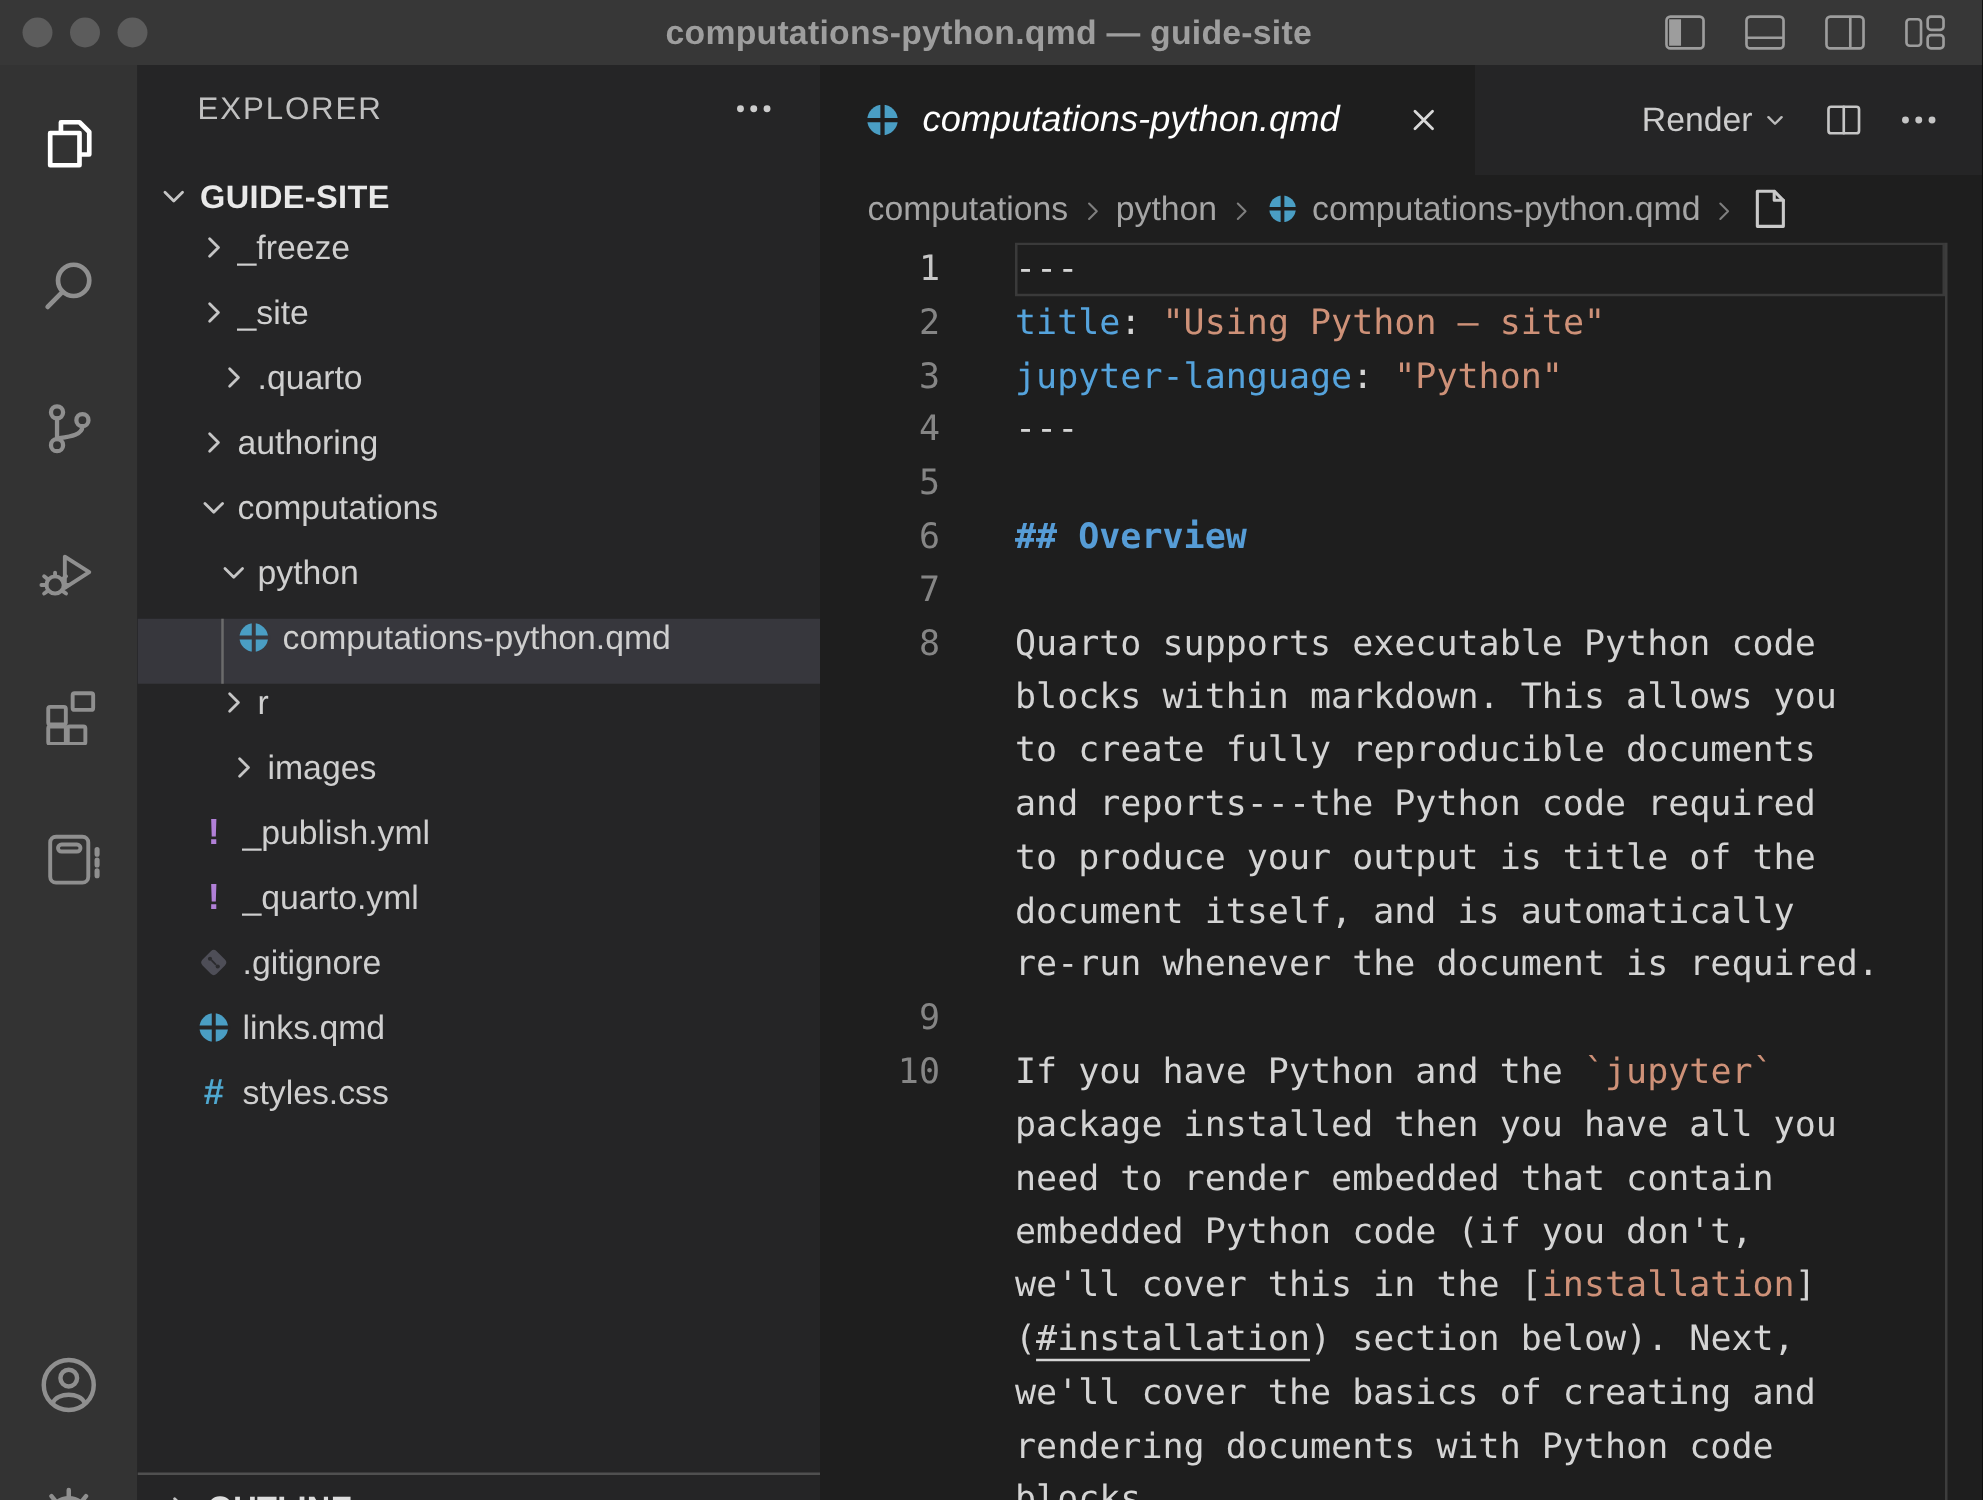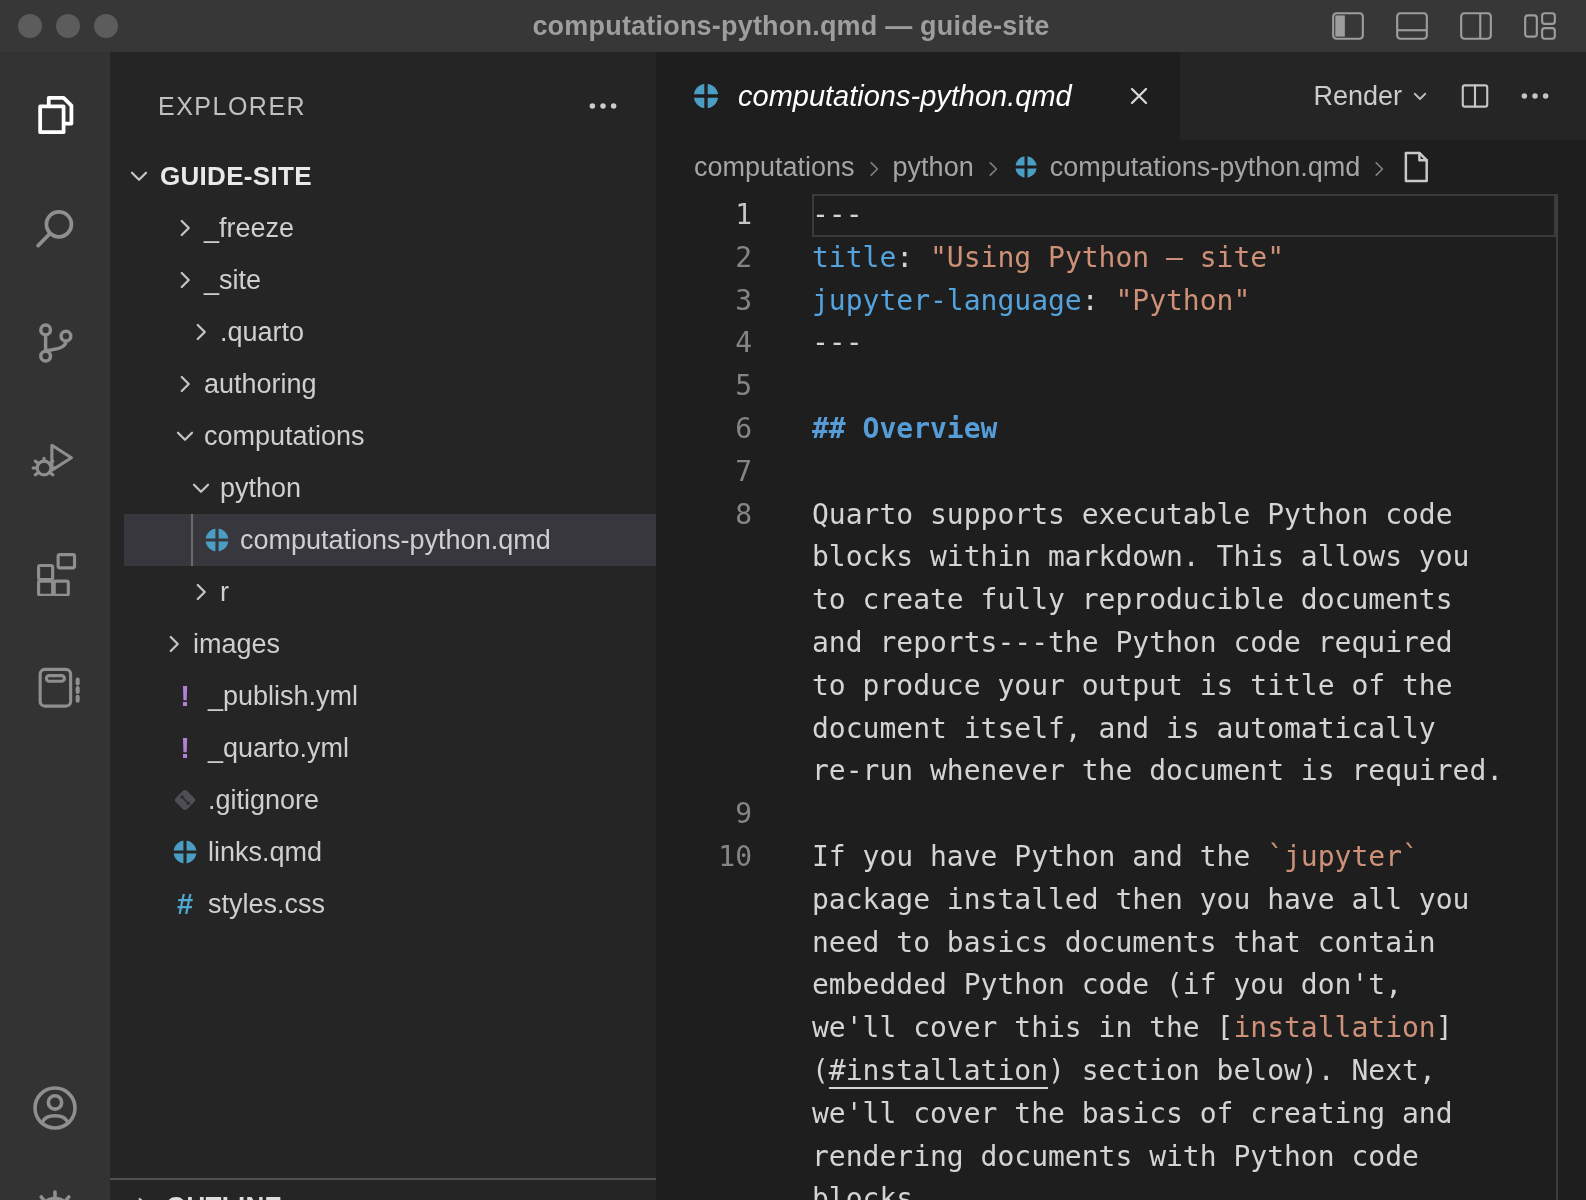--- a/index.html
+++ b/index.html
@@ -26,28 +26,28 @@
   
   .activitybar{position:relative;width:110px;background:var(--activity);flex:none;display:flex;flex-direction:column;align-items:center;padding-top:6px;}
   .ab-item{width:110px;height:114px;display:flex;align-items:center;justify-content:center;color:#8f8f8f;cursor:pointer;}
   .ab-item.active{color:#ffffff;}
   .ab-item .ic{width:50px;height:50px;}
   .ab-bottom-account{position:absolute;bottom:66px;left:29px;width:52px;height:52px;color:#8f8f8f;cursor:pointer;}
   .ab-bottom-gear{position:absolute;bottom:-40px;left:29px;width:52px;height:52px;color:#8f8f8f;cursor:pointer;}
 
   
   .sidebar{position:relative;width:546px;background:var(--sidebar);flex:none;color:#cccccc;overflow:hidden;}
-  .sb-header{margin-top:32px;height:44px;display:flex;align-items:center;padding:0 36px 0 48px;}
+  .sb-header{margin-top:13px;height:44px;display:flex;align-items:center;padding:0 36px 0 48px;}
   .sb-title{font-size:25px;letter-spacing:1.5px;color:#c0c0c0;}
   .sb-more{margin-left:auto;width:34px;height:34px;color:#cccccc;cursor:pointer;}
   .section-row{margin-top:22px;height:52px;display:flex;align-items:center;padding-left:14px;cursor:pointer;}
   .section-row .twisty{width:30px;height:30px;color:#c5c5c5;flex:none;}
   .section-label{margin-left:6px;font-size:26px;font-weight:bold;color:#e9e9e9;letter-spacing:.3px;}
   .tree{}
-  .trow{position:relative;height:52px;display:flex;align-items:center;font-size:27px;color:#cfcfcf;cursor:pointer;white-space:nowrap;margin-left:14px;}
+  .trow{position:relative;height:52px;display:flex;font-size:27px;color:#cfcfcf;cursor:pointer;white-space:nowrap;}
   .trow.selected{background:var(--selrow);}
   .trow .twisty{width:30px;height:30px;color:#c5c5c5;flex:none;margin-right:4px;}
   .trow .ficon{width:30px;height:30px;flex:none;margin-right:8px;display:flex;align-items:center;justify-content:center;}
   .trow .ficon.txt{font-weight:bold;font-size:29px;}
   .indent-guide{position:absolute;left:67px;top:0;bottom:0;width:2px;background:#6b6b6b;}
   .outline-sec{position:absolute;left:0;right:0;top:1126px;height:104px;border-top:2px solid #505050;background:var(--sidebar);}
   .outline-row{height:52px;display:flex;align-items:center;padding-left:18px;cursor:pointer;}
   .outline-row .twisty{width:30px;height:30px;color:#c5c5c5;}
   .outline-label{margin-left:8px;font-size:26px;font-weight:bold;color:#dddddd;letter-spacing:.3px;}
 
@@ -234,21 +234,21 @@
               </svg>
             </span>
             <span class="tlabel">computations-python.qmd</span>
           </div>
           <div class="trow" style="padding-left: 62px;">
             <span class="twisty"><svg viewBox="0 0 32 32" width="100%" height="100%" fill="none" stroke="currentColor" stroke-width="2.4" stroke-linecap="round" stroke-linejoin="round">
                 <path d="M12.5 8.5 20 16l-7.5 7.5"></path>
               </svg></span>
             <span class="tlabel">r</span>
           </div>
-          <div class="trow" style="padding-left: 35px;">
+          <div class="trow" style="padding-left: 70px;">
             <span class="twisty"><svg viewBox="0 0 32 32" width="100%" height="100%" fill="none" stroke="currentColor" stroke-width="2.4" stroke-linecap="round" stroke-linejoin="round">
                 <path d="M12.5 8.5 20 16l-7.5 7.5"></path>
               </svg></span>
             <span class="tlabel">images</span>
           </div>
           <div class="trow" style="padding-left: 46px;">
             <span class="ficon txt" style="color:#b180d7">!</span>
             <span class="tlabel">_publish.yml</span>
           </div>
           <div class="trow" style="padding-left: 46px;">
@@ -408,21 +408,21 @@
             <div class="crow">
               <span class="ln">10</span>
               <span class="ctext"><span class="tok-plain">If you have Python and the </span><span class="tok-code">`jupyter`</span></span>
             </div>
             <div class="crow">
               <span class="ln"></span>
               <span class="ctext"><span class="tok-plain">package installed then you have all you</span></span>
             </div>
             <div class="crow">
               <span class="ln"></span>
-              <span class="ctext"><span class="tok-plain">need to basics documents that contain</span></span>
+              <span class="ctext"><span class="tok-plain">need to render embedded that contain</span></span>
             </div>
             <div class="crow">
               <span class="ln"></span>
               <span class="ctext"><span class="tok-plain">embedded Python code (if you don't,</span></span>
             </div>
             <div class="crow">
               <span class="ln"></span>
               <span class="ctext"><span class="tok-plain">we'll cover this in the [</span><span class="tok-code">installation</span><span class="tok-plain">]</span></span>
             </div>
             <div class="crow">

